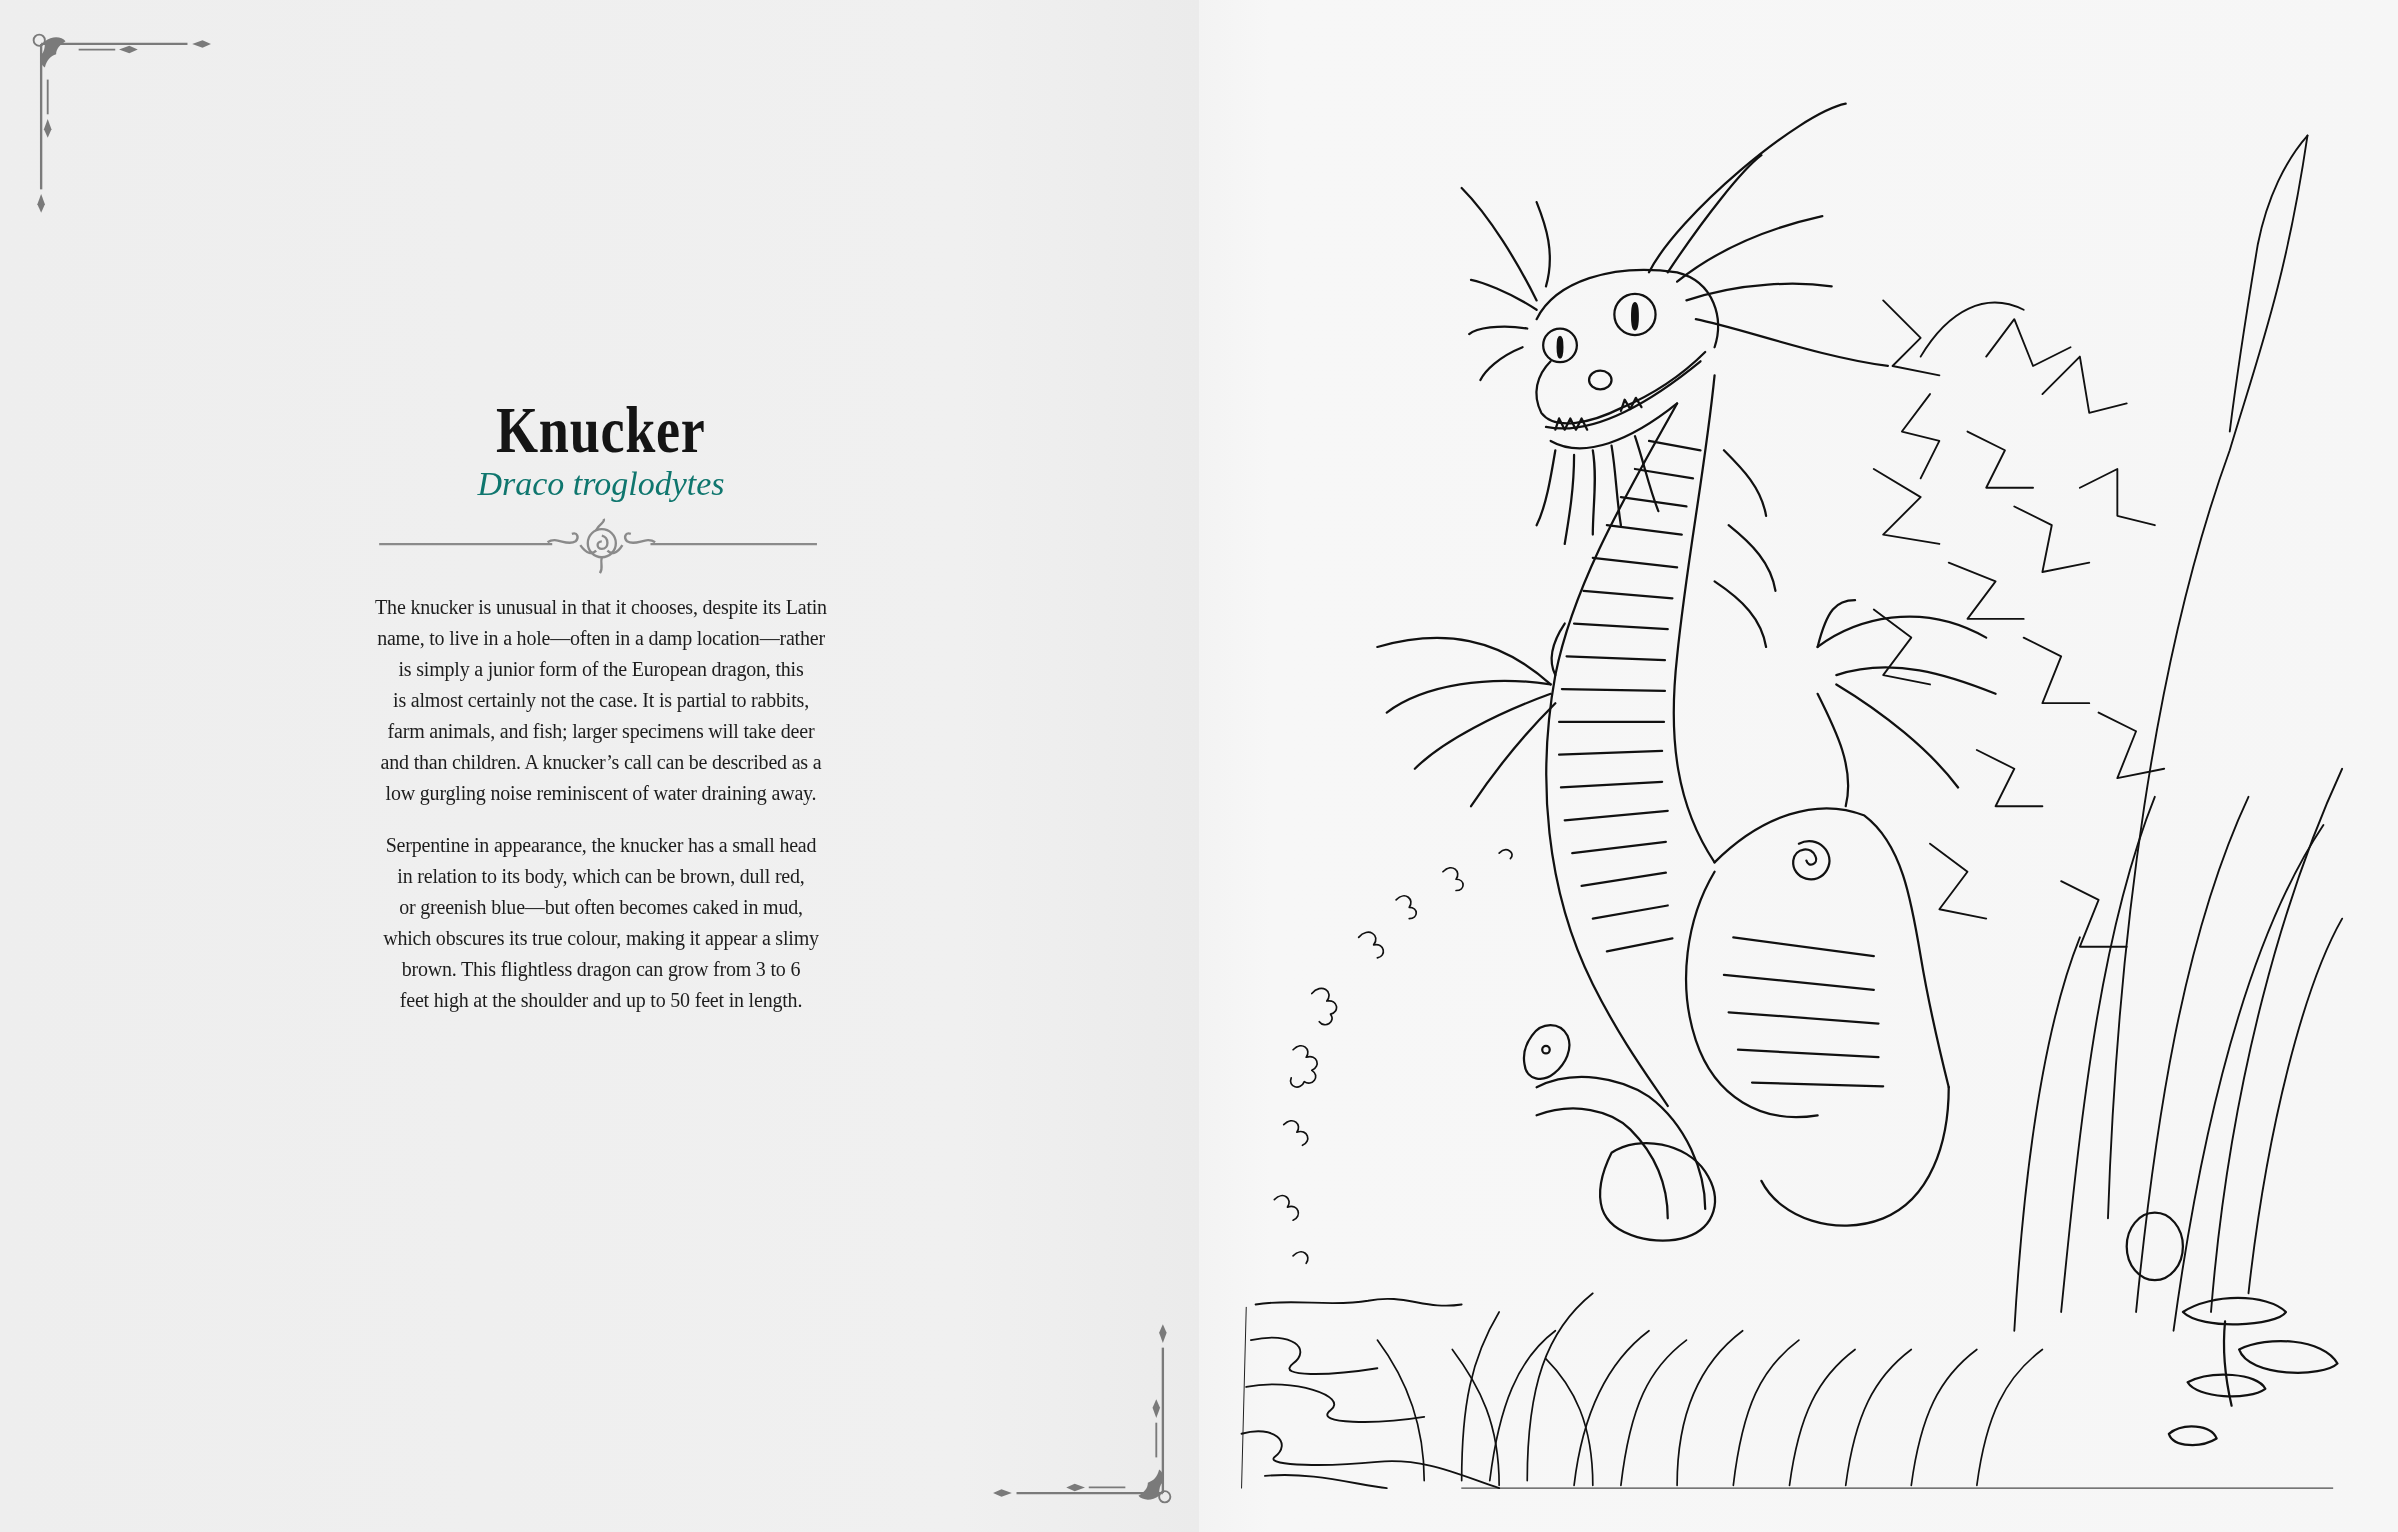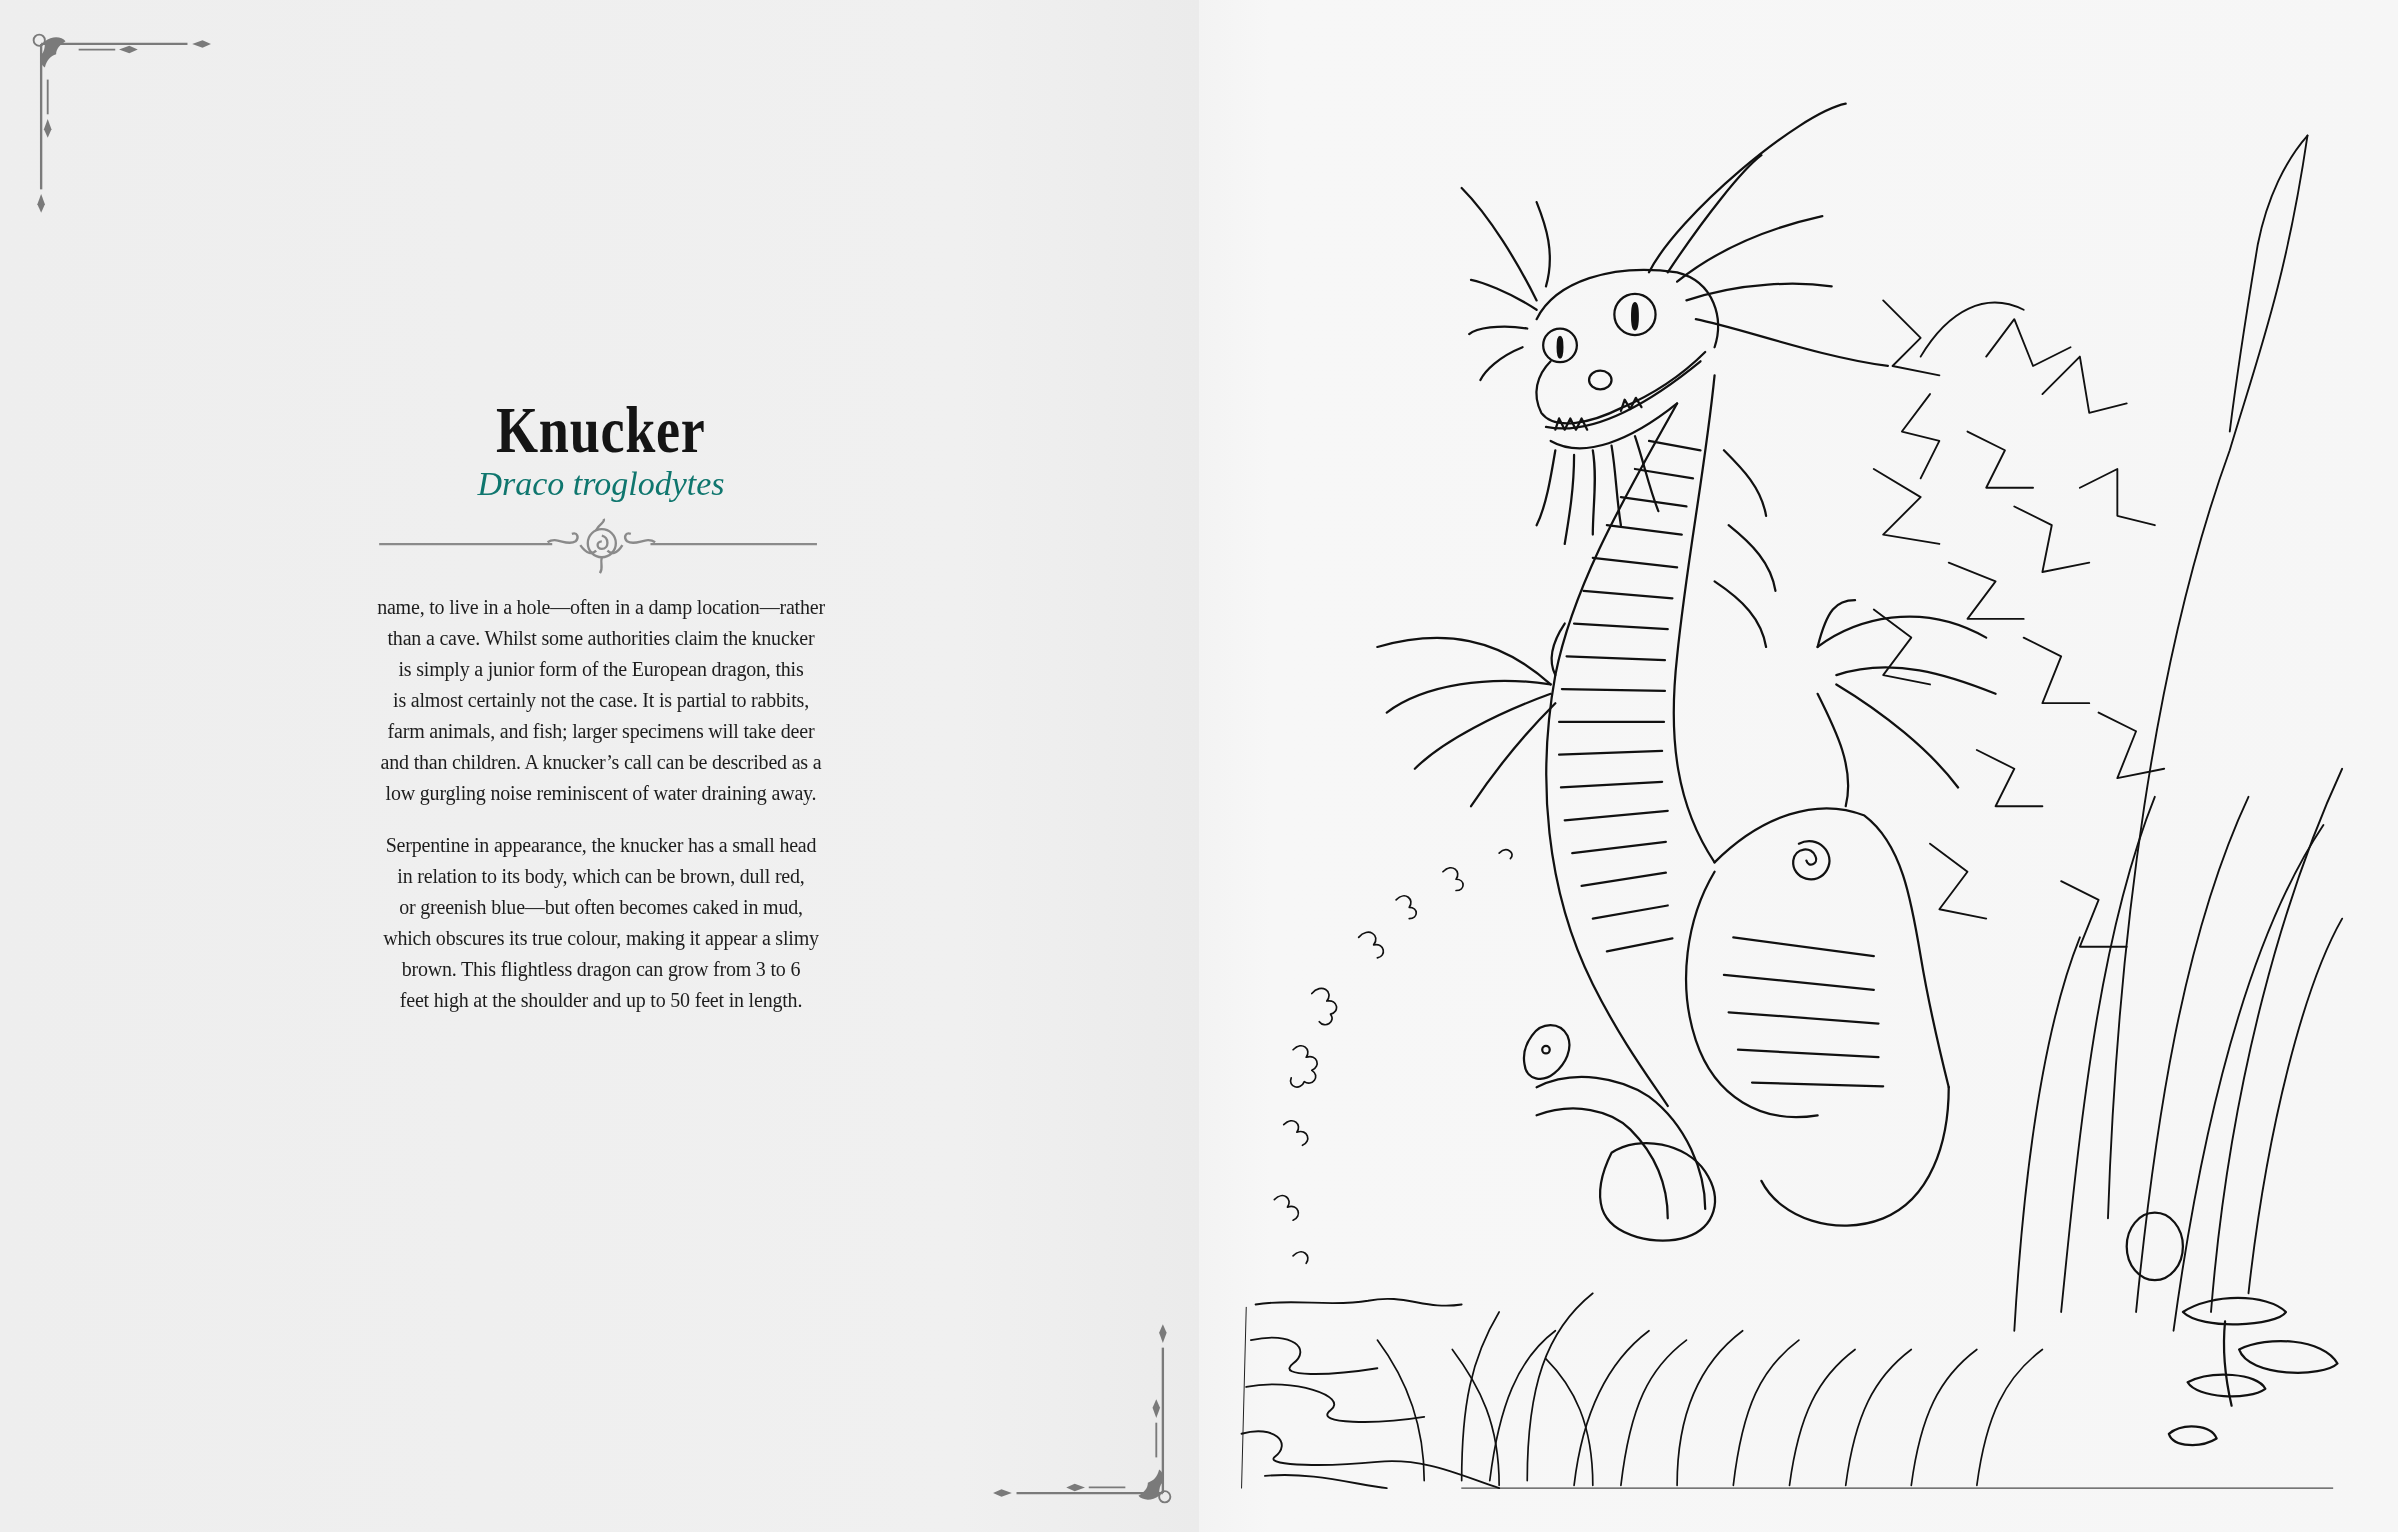--- a/index.html
+++ b/index.html
@@ -72,22 +72,22 @@
     <path d="M238 20 C246 22 246 34 238 34 C232 34 232 26 238 26"></path>
     <path d="M232 14 C236 6 242 6 240 2"></path>
     <path d="M238 43 C236 50 240 54 236 60"></path>
     <path d="M215 30 C222 40 228 40 232 36"></path>
     <path d="M260 30 C254 40 248 40 244 36"></path>
   </g>
 </svg>
 
 <div class="body-text">
   <p class="para">
+    <span class="line">The knucker is unusual in that it chooses, despite its Latin</span>
     <span class="line">name, to live in a hole—often in a damp location—rather</span>
-    <span class="line">than a cave. Whilst some authorities claim the knucker</span>
     <span class="line">is simply a junior form of the European dragon, this</span>
     <span class="line">is almost certainly not the case. It is partial to rabbits,</span>
     <span class="line">farm animals, and fish; larger specimens will take deer</span>
     <span class="line">and than children. A knucker’s call can be described as a</span>
     <span class="line">low gurgling noise reminiscent of water draining away.</span>
   </p>
   <p class="para">
     <span class="line">Serpentine in appearance, the knucker has a small head</span>
     <span class="line">in relation to its body, which can be brown, dull red,</span>
     <span class="line">or greenish blue—but often becomes caked in mud,</span>

